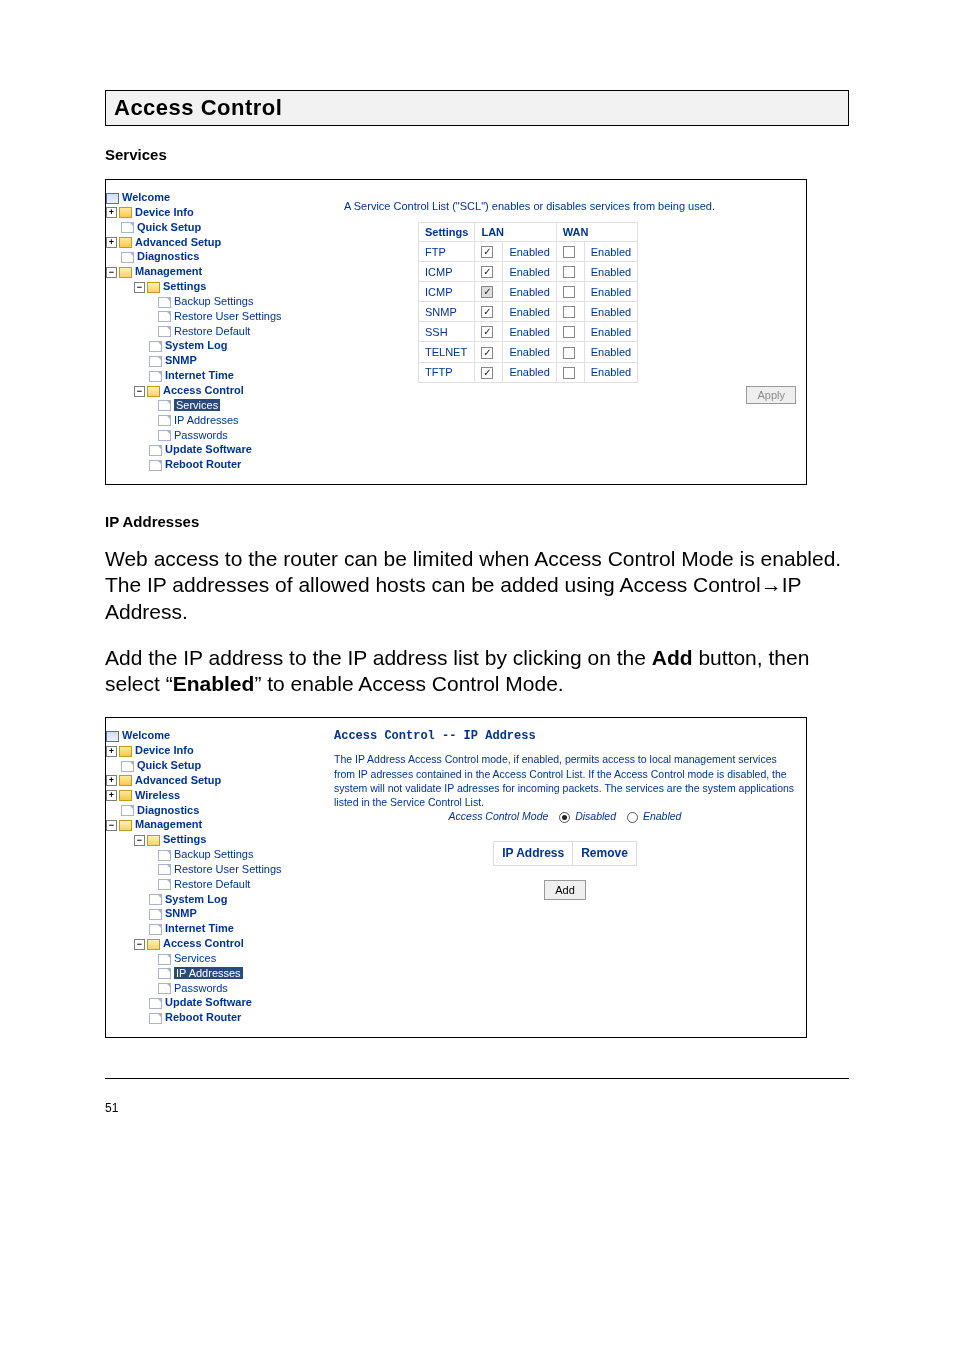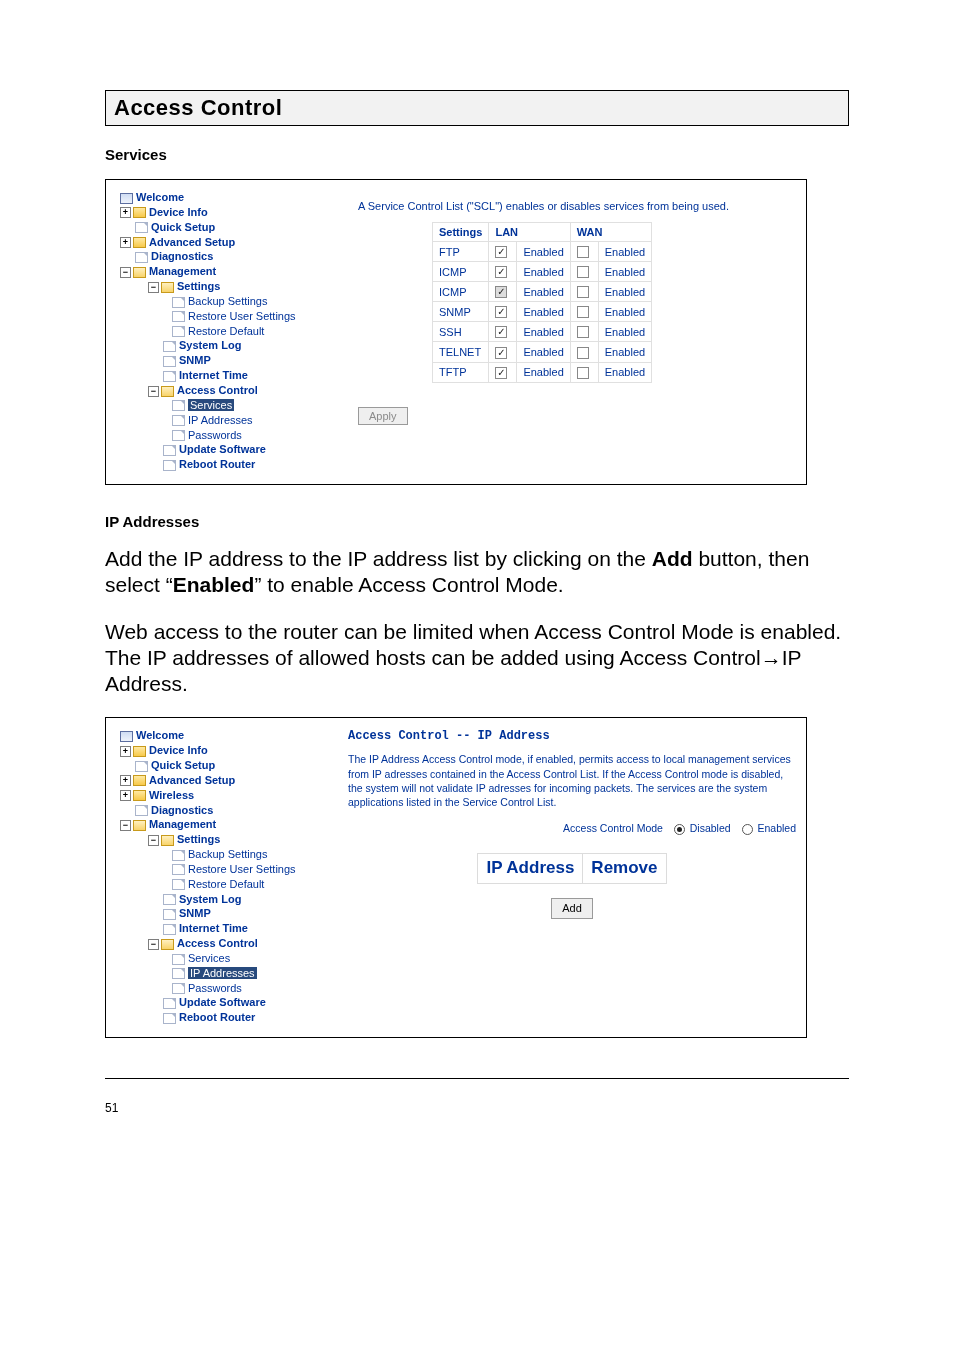--- a/index.html
+++ b/index.html
@@ -41,21 +41,21 @@
   }
 
   
   .scr {
     border: 1px solid #000;
     background: #fff;
     width: 702px;
     font-size: 11px;
     color: #003399;
     display: flex;
-    padding: 10px 10px 12px 14px;
+    padding: 10px 10px 12px 0;
     margin-bottom: 28px;
   }
   .tree {
     width: 218px;
     flex: 0 0 218px;
   }
   .tree ul { list-style: none; padding-left: 0; }
   .tree > ul { margin-left: 0; }
   .tree li {
     white-space: nowrap;
@@ -130,21 +130,21 @@
     width: 12px; height: 12px;
     border: 1px solid #888;
     background: #fff;
     vertical-align: middle;
     margin-right: 3px;
     font-size: 10px; line-height: 10px;
     text-align: center;
     color: #222;
   }
   .chk.disabled { background: #ddd; }
-  .apply-row { text-align: left; margin-top: 24px; }
+  .apply-row { text-align: right; margin-top: 3px; }
   .btn-apply {
     display: inline-block;
     border: 1px solid #9a9a9a;
     background: #efefef;
     color: #8a8a8a;
     padding: 2px 10px;
     font-size: 11px;
   }
   .btn-add {
     display: inline-block;
@@ -166,29 +166,29 @@
     border-radius: 50%;
     vertical-align: middle;
     margin: 0 2px 0 8px;
     position: relative;
   }
   .radio.checked::after {
     content:""; position:absolute;
     left:2px; top:2px; width:5px; height:5px;
     background:#222; border-radius:50%;
   }
-  .acm-line { text-align: right; margin-top: 12px; color:#003399; }
+  .acm-line { text-align: center; margin-top: 0; color:#003399;font-style:italic; }
   .ip-table {
     border-collapse: collapse;
     margin: 18px auto 0 auto;
   }
   .ip-table th {
     border: 1px solid #dcdcdc;
     padding: 3px 8px;
-    font-size: 17px;
+    font-size: 12px;
     font-weight: bold;
     color: #003399;
   }
   .add-row { text-align: center; margin-top: 14px; }
 
   
   .rule { border: none; border-top: 1px solid #000; margin-top: 24px; }
   .footer {
     display: flex; justify-content: space-between; align-items: flex-start;
     font-style: italic;
@@ -305,25 +305,25 @@
       </table>
 
       <div class="apply-row">
         <span class="btn-apply">Apply</span>
       </div>
     </div>
   </div>
 
   <div class="subheading">IP Addresses</div>
 
+  <p class="body-text">Web access to the router can be limited when Access Control Mode is enabled. The IP addresses of allowed hosts can be added using Access Control→IP Address.</p>
+
   <p class="body-text">
     <span>Add the IP address to the IP address list by clicking on the </span><b>Add</b><span> button, then select “</span><b>Enabled</b><span>” to enable Access Control Mode.</span>
   </p>
-
-  <p class="body-text">Web access to the router can be limited when Access Control Mode is enabled. The IP addresses of allowed hosts can be added using Access Control→IP Address.</p>
 
   <div class="scr scr2">
     <div class="tree">
       <ul>
         <li class="lvl1 bold"><span class="ic ic-screen"></span><span>Welcome</span></li>
         <li class="lvl1 bold"><span class="glyph">+</span><span class="ic ic-folder"></span><span>Device Info</span></li>
         <li class="lvl1 bold"><span class="glyph blank"></span><span class="ic ic-page"></span><span>Quick Setup</span></li>
         <li class="lvl1 bold"><span class="glyph">+</span><span class="ic ic-folder"></span><span>Advanced Setup</span></li>
         <li class="lvl1 bold"><span class="glyph">+</span><span class="ic ic-folder"></span><span>Wireless</span></li>
         <li class="lvl1 bold"><span class="glyph blank"></span><span class="ic ic-page"></span><span>Diagnostics</span></li>

